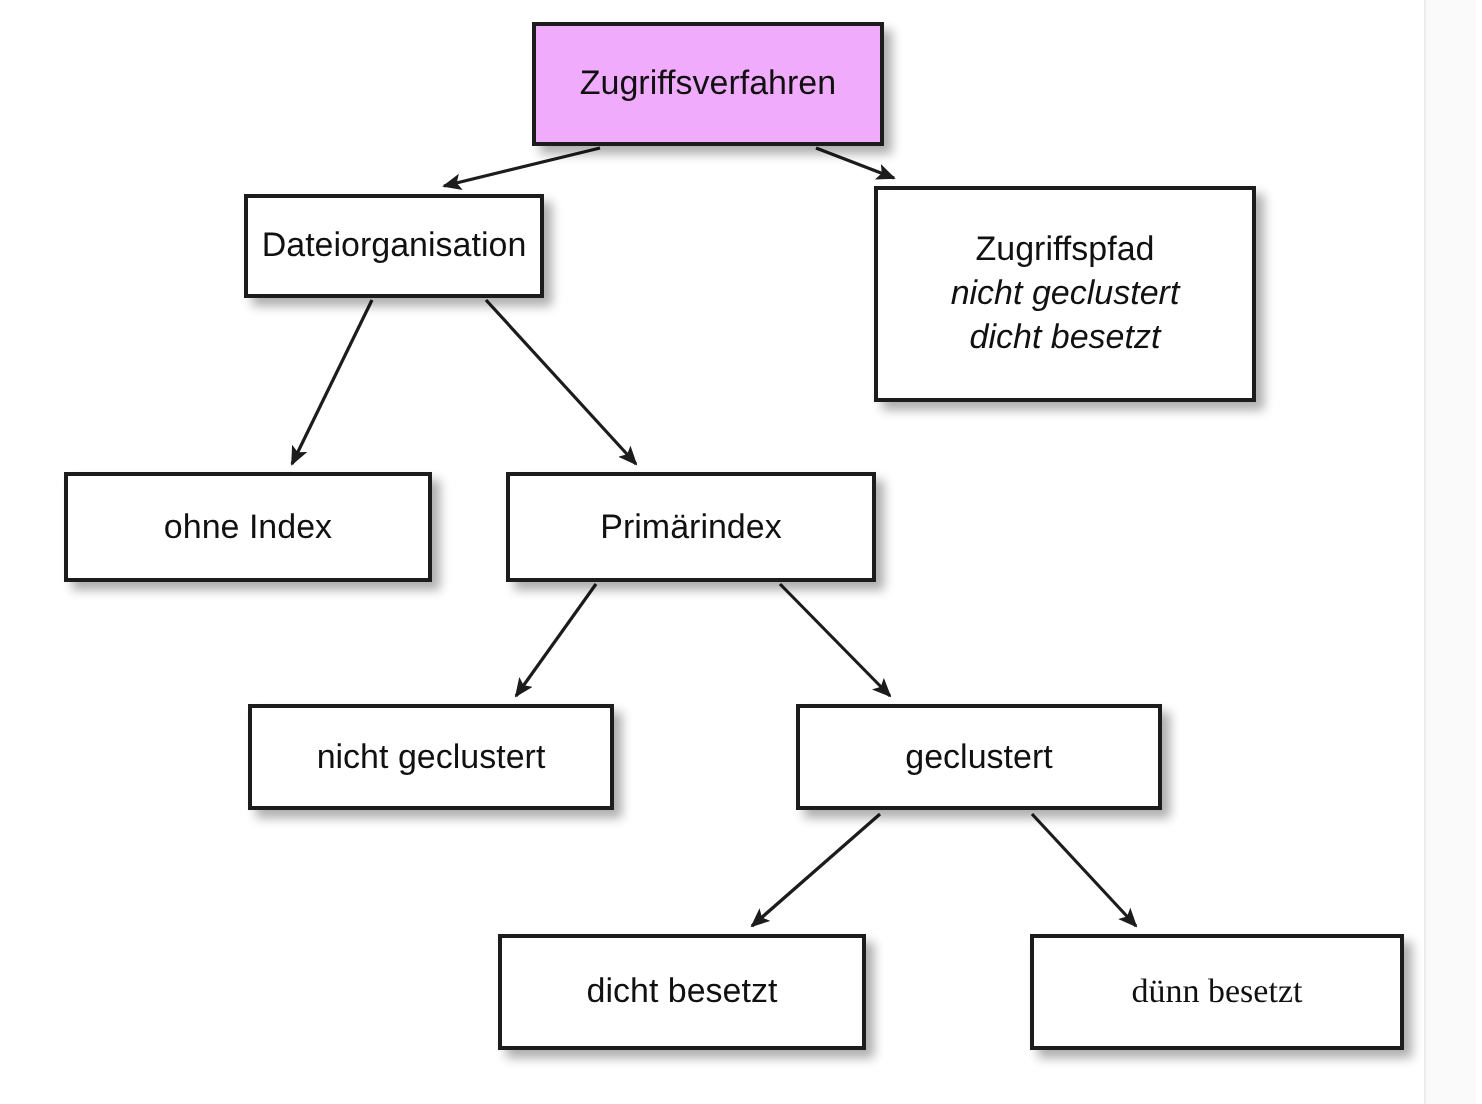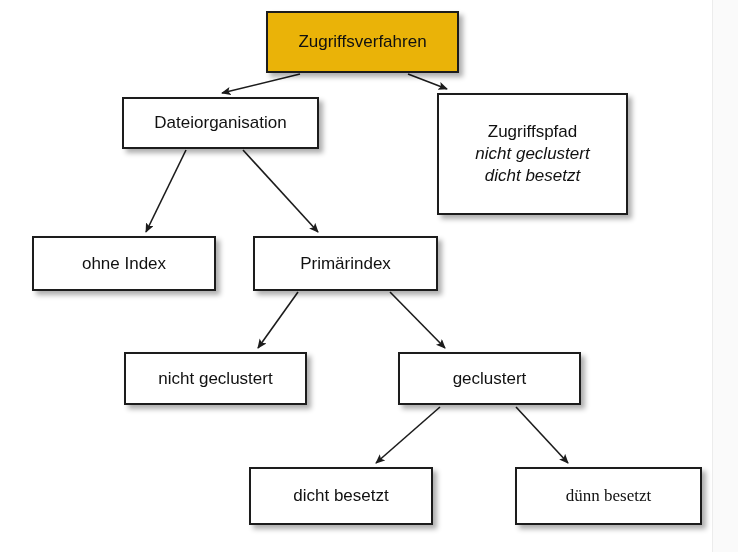--- a/index.html
+++ b/index.html
@@ -94,31 +94,31 @@
         <line x1="186" y1="150" x2="146" y2="232" stroke="#1c1c1c" stroke-width="1.6" marker-end="url(#arrowhead)"></line>
         <line x1="243" y1="150" x2="318" y2="232" stroke="#1c1c1c" stroke-width="1.6" marker-end="url(#arrowhead)"></line>
         <line x1="298" y1="292" x2="258" y2="348" stroke="#1c1c1c" stroke-width="1.6" marker-end="url(#arrowhead)"></line>
         <line x1="390" y1="292" x2="445" y2="348" stroke="#1c1c1c" stroke-width="1.6" marker-end="url(#arrowhead)"></line>
         <line x1="440" y1="407" x2="376" y2="463" stroke="#1c1c1c" stroke-width="1.6" marker-end="url(#arrowhead)"></line>
         <line x1="516" y1="407" x2="568" y2="463" stroke="#1c1c1c" stroke-width="1.6" marker-end="url(#arrowhead)"></line>
       </g>
   </svg>
 
   <div id="node-layer">
-      <div class="node" style="left: 266px; top: 11px; width: 193px; height: 62px; background: #eab308; border-color: rgb(28, 28, 28); color: rgb(17, 17, 17);">
+      <div class="node" style="left: 266px; top: 11px; width: 176px; height: 62px; background: #f0abfc; border-color: rgb(28, 28, 28); color: rgb(17, 17, 17);">
         <span class="label-lines">
           <span class="line">Zugriffsverfahren</span>
         </span>
       </div>
-      <div class="node" style="left: 122px; top: 97px; width: 197px; height: 52px; background: rgb(255, 255, 255); border-color: rgb(28, 28, 28); color: rgb(17, 17, 17);">
+      <div class="node" style="left: 122px; top: 97px; width: 150px; height: 52px; background: rgb(255, 255, 255); border-color: rgb(28, 28, 28); color: rgb(17, 17, 17);">
         <span class="label-lines">
           <span class="line">Dateiorganisation</span>
         </span>
       </div>
-      <div class="node" style="left: 437px; top: 93px; width: 191px; height: 122px; background: rgb(255, 255, 255); border-color: rgb(28, 28, 28); color: rgb(17, 17, 17);">
+      <div class="node" style="left: 437px; top: 93px; width: 191px; height: 108px; background: rgb(255, 255, 255); border-color: rgb(28, 28, 28); color: rgb(17, 17, 17);">
         <span class="label-lines">
           <span class="line">Zugriffspfad</span>
           <span class="line italic">nicht geclustert</span>
           <span class="line italic">dicht besetzt</span>
         </span>
       </div>
       <div class="node" style="left: 32px; top: 236px; width: 184px; height: 55px; background: rgb(255, 255, 255); border-color: rgb(28, 28, 28); color: rgb(17, 17, 17);">
         <span class="label-lines">
           <span class="line">ohne Index</span>
         </span>

